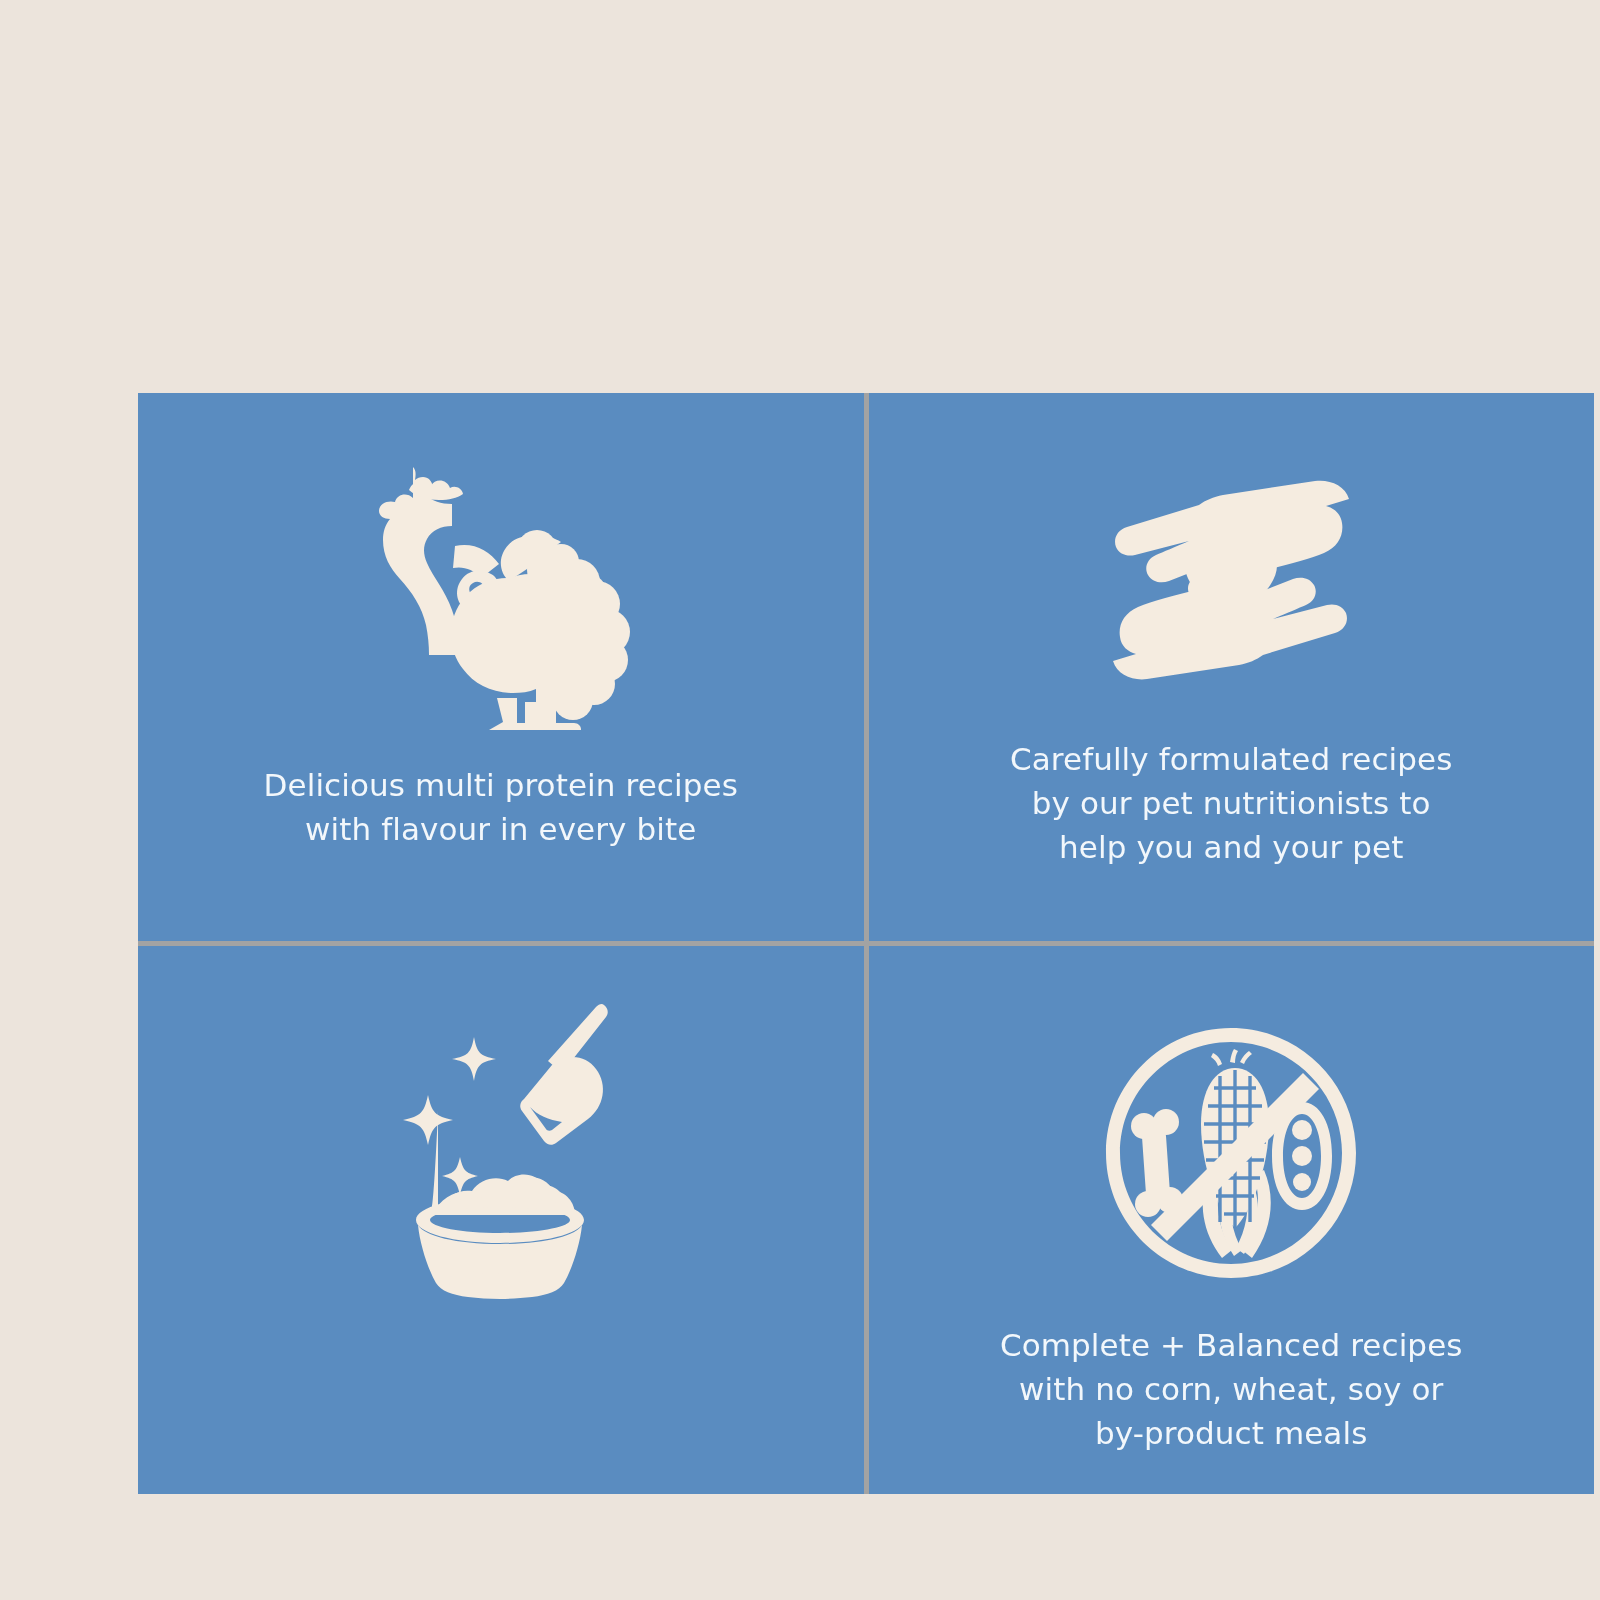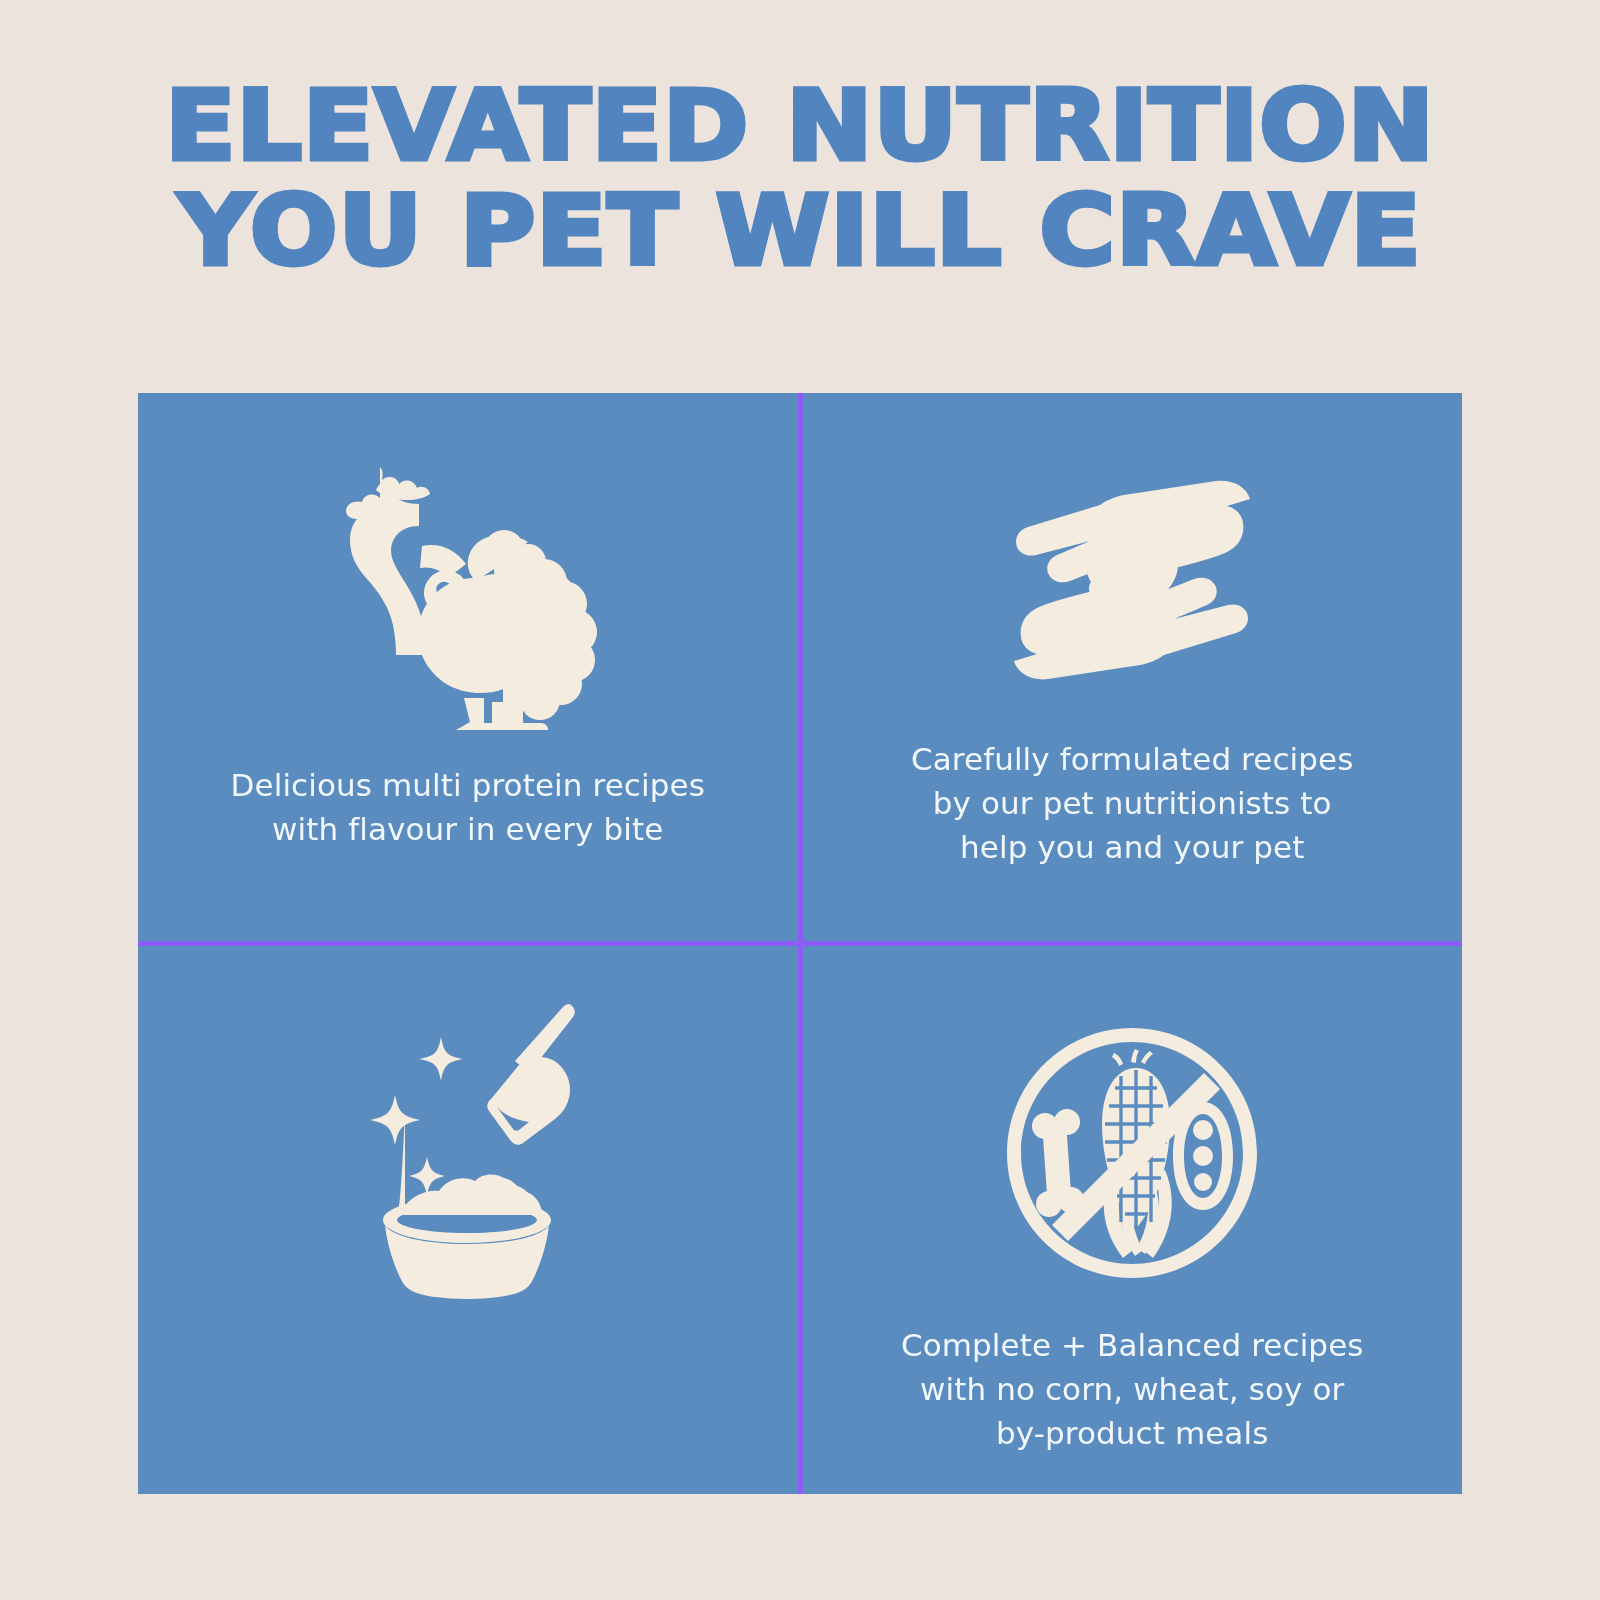--- a/index.html
+++ b/index.html
@@ -42,27 +42,27 @@
     transform: scaleX(1.06);
   }
   .headline .hl-line.l1 { font-size: 97px; }
   .headline .hl-line.l2 { font-size: 97px; margin-top: 10px; }
 
   
   .grid {
     position: absolute;
     left: 138px;
     top: 393px;
-    width: 1324px;
+    width: 1456px;
     height: 1101px;
     display: grid;
     grid-template-columns: 1fr 1fr;
     grid-template-rows: 1fr 1fr;
     gap: 5px;
-    background: #8b5cf6;
+    background: #a3a3a3;
   }
   .panel {
     position: relative;
     background: #5a8cc0;
     display: flex;
     flex-direction: column;
     align-items: center;
     overflow: hidden;
   }
   .icon-wrap {
@@ -97,24 +97,20 @@
   .p4 .icon-wrap { height: 255px; margin-top: 80px; }
   .p4 .caption   { margin-top: 42px; }
 
   svg { display: block; }
 </style>
 </head>
 <body>
 
 <div class="page">
 
-  <div class="headline">
-    <span class="hl-line l1">ELEVATED NUTRITION</span>
-    <span class="hl-line l2">YOU PET WILL CRAVE</span>
-  </div>
 
   <div class="grid">
 
     <div class="panel p1">
       <div class="icon-wrap">
         <svg width="300" height="280" viewBox="0 0 300 280" aria-hidden="true">
           <g fill="#f5ece0">
 
             <path d="M62 48 c-6 -6 -16 -4 -18 4 c-8 -2 -16 2 -16 9 c0 5 5 8 11 8 c-5 6 -7 13 -7 21
                      c0 16 7 28 17 39 c12 13 22 28 26 46 c2 10 3 20 3 30 l30 0 c0 -16 -2 -31 -7 -45

